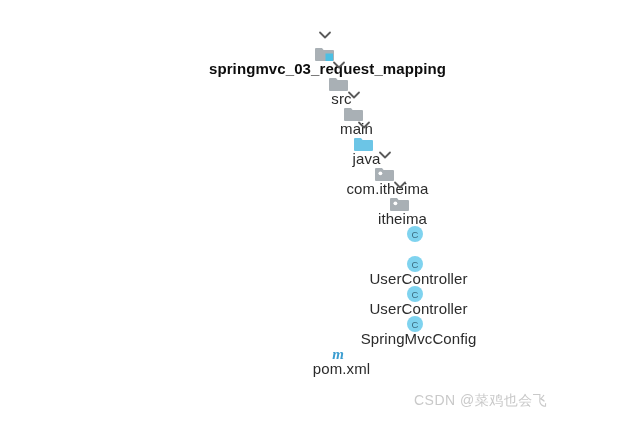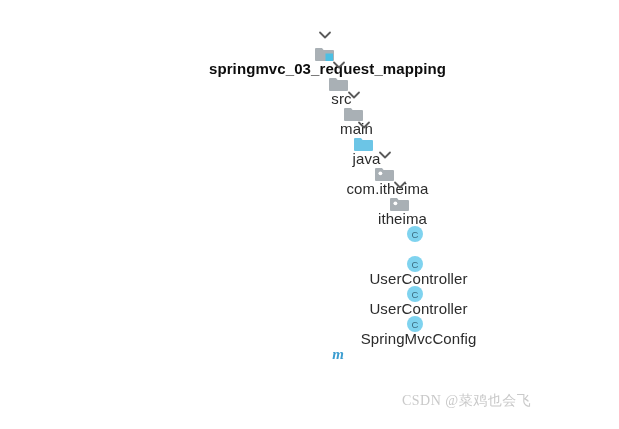--- a/index.html
+++ b/index.html
@@ -65,26 +65,26 @@
   .lvl1 { padding-left: 58px; }
   .lvl2 { padding-left: 88px; }
   .lvl3 { padding-left: 108px; }
   .lvl4 { padding-left: 150px; }
   .lvl5 { padding-left: 180px; }
   .lvl6 { padding-left: 212px; }
 
   
   #watermark {
     position: absolute;
-    left: 402px;
+    left: 414px;
     top: 392px;
     font-size: 14px;
     color: #c9c9c9;
     letter-spacing: 0.5px;
-    font-family: Liberation Serif, serif;
+    font-family: Liberation Sans, sans-serif;
     user-select: none;
   }
 </style>
 </head>
 <body>
 
 <div id="project-tree">
     <div class="tree-row lvl0">
       <span class="toggle">
         <svg width="14" height="12" viewBox="0 0 14 12">
@@ -205,16 +205,17 @@
       </span>
       <span class="label">SpringMvcConfig</span>
     </div>
     <div class="tree-row lvl1">
       <span class="toggle none"></span>
       <span class="icon">
         <svg width="18" height="18" viewBox="0 0 18 18">
           <text x="9" y="14" text-anchor="middle" font-family="Liberation Serif, serif" font-style="italic" font-weight="bold" font-size="15" fill="#3c9dd0">m</text>
         </svg>
       </span>
+      <span class="label">pom.xml</span>
     </div>
   </div>
 
 <div id="watermark">CSDN @菜鸡也会飞</div>
 
 </body></html>

